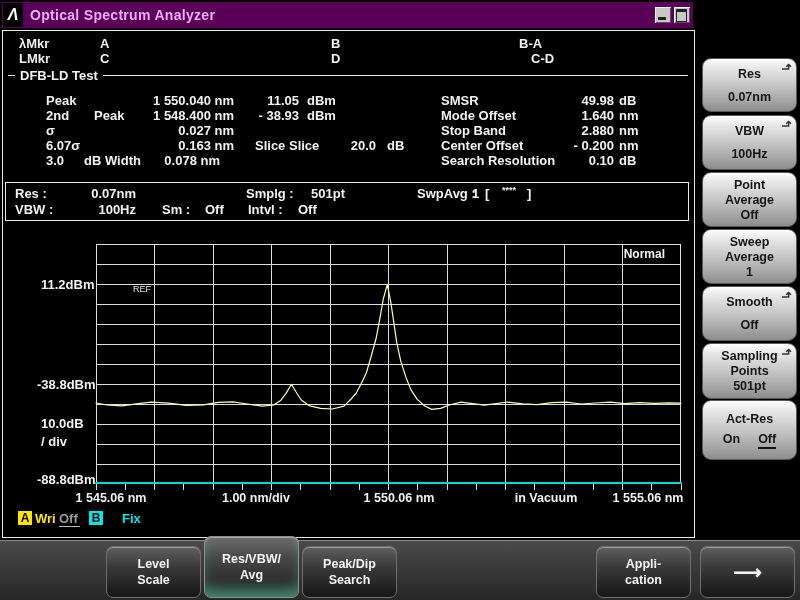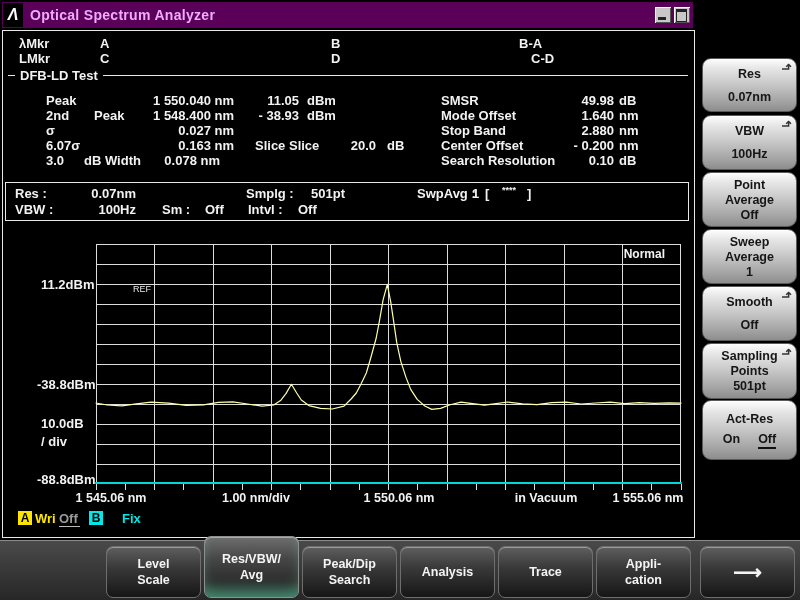--- a/index.html
+++ b/index.html
@@ -302,26 +302,20 @@
       <span>Scale</span>
     </div>
     <div class="abs menu-btn active" style="left:204px">
       <span>Res/VBW/</span>
       <span>Avg</span>
     </div>
     <div class="abs menu-btn" style="left:302px">
       <span>Peak/Dip</span>
       <span>Search</span>
     </div>
-    <div class="abs menu-btn" style="left:400px">
-      <span>Analysis</span>
-    </div>
-    <div class="abs menu-btn" style="left:498px">
-      <span>Trace</span>
-    </div>
     <div class="abs menu-btn" style="left:596px">
       <span>Appli-</span>
       <span>cation</span>
     </div>
     <div class="abs menu-btn" style="left:700px">
       <span class="big-arrow">⟶</span>
     </div>
   </div>
 
 </div>

